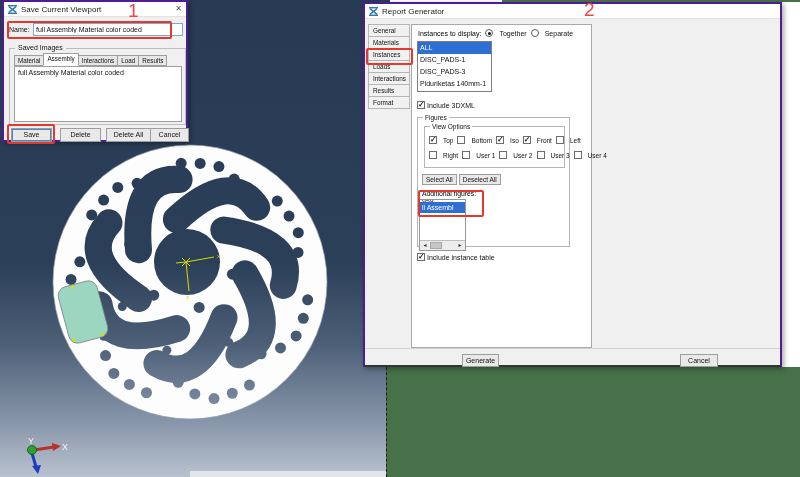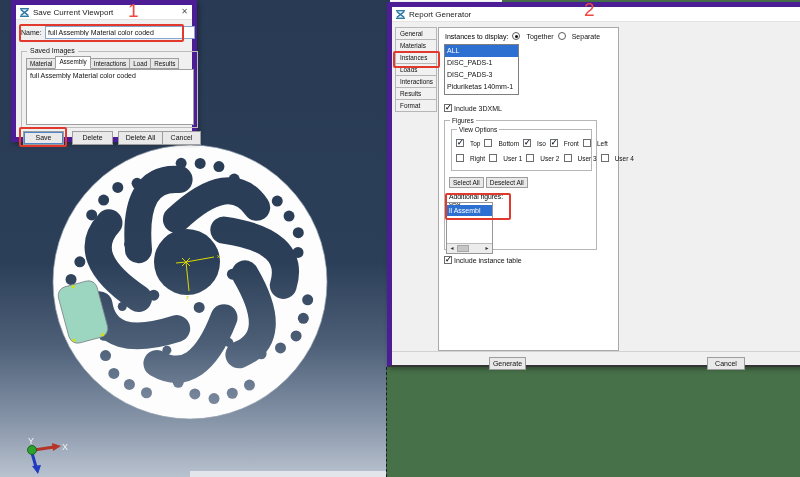--- a/index.html
+++ b/index.html
@@ -7,22 +7,22 @@
           font-family:"Liberation Sans",sans-serif;-webkit-font-smoothing:antialiased;}
   #screen *{box-sizing:border-box;}
 
   
   #vp-svg{position:absolute;left:0;top:0;z-index:0;}
   .green-area{position:absolute;left:386px;top:367px;width:414px;height:110px;
               background:#477149;border-left:1px dashed #1d1d1d;z-index:1;}
   .green-strip{position:absolute;left:502px;top:0;width:298px;height:2px;background:#477149;z-index:1;}
 
   
-  .dlg{position:absolute;background:#f0f0f0;border:5px solid #4c1d95;
-       box-shadow:2px 2px 5px rgba(0,0,0,.35);margin-left:9px;}
+  .dlg{position:absolute;background:#f0f0f0;border:2px solid #4c1d95;
+       box-shadow:2px 2px 5px rgba(0,0,0,.35);}
   .titlebar{height:15px;background:#ffffff;border-bottom:1px solid #e3e3e3;
             display:flex;align-items:center;padding:0 4px;font-size:8px;color:#222;}
   .titlebar .ttl{margin-left:4px;white-space:nowrap;}
   .closex{margin-left:auto;font-size:8px;color:#555;line-height:1;cursor:default;}
   .btn{position:absolute;height:14px;background:#e9e9e9;border:1px solid #9d9d9d;
        font-size:7px;line-height:12px;text-align:center;color:#111;}
   .btn.focused{box-shadow:inset 0 0 0 1px #4a86c8;}
   .redbox{position:absolute;border:2px solid #e2392f;border-radius:2px;pointer-events:none;z-index:9;}
   .ann{position:absolute;color:#ef4742;font-size:19px;z-index:10;font-weight:500;}
 
@@ -48,21 +48,21 @@
       padding:0 3px;font-size:7px;color:#111;white-space:nowrap;}
   #save-grp{left:5px;top:46px;width:177px;height:77px;}
   #save-tabs{position:absolute;left:4px;top:4px;display:flex;align-items:flex-end;height:13px;}
   .tab{border:1px solid #9f9f9f;background:#e7e7e7;height:11px;line-height:10px;
        font-size:6.3px;padding:0 3px;margin-right:-1px;color:#111;white-space:nowrap;}
   .tab.active{background:#fff;height:13px;border-bottom:1px solid #fff;position:relative;z-index:2;}
   #save-list{position:absolute;left:4px;top:17px;width:168px;height:56px;background:#fff;
        border:1px solid #9f9f9f;font-size:7px;color:#111;padding:2px 0 0 3px;}
 
   
-  #rep-dlg{left:378px;top:2px;width:419px;height:365px;z-index:2;border-bottom:2px solid #343434;}
+  #rep-dlg{left:363px;top:2px;width:419px;height:365px;z-index:2;border-bottom:2px solid #343434;}
   .rtab{position:relative;width:42px;height:13px;border:1px solid #b6b6b6;margin-top:-1px;
         background:#f1f1f1;font-size:6.4px;line-height:11px;padding-left:4px;color:#111;white-space:nowrap;}
   #rep-side{position:absolute;left:3px;top:21px;}
   #rep-panel{position:absolute;left:46px;top:20px;width:181px;height:324px;background:#fff;
         border:1px solid #a9a9a9;}
   .flexrow{display:flex;align-items:center;}
   #inst-list{position:absolute;left:5px;top:16px;width:75px;height:51px;background:#fff;
         border:1px solid #7f7f7f;font-size:7px;color:#111;overflow:hidden;}
   #inst-list .it{height:12px;line-height:12px;padding-left:2px;white-space:nowrap;}
   #inst-list .it.sel{background:#2e6fd2;color:#fff;}

